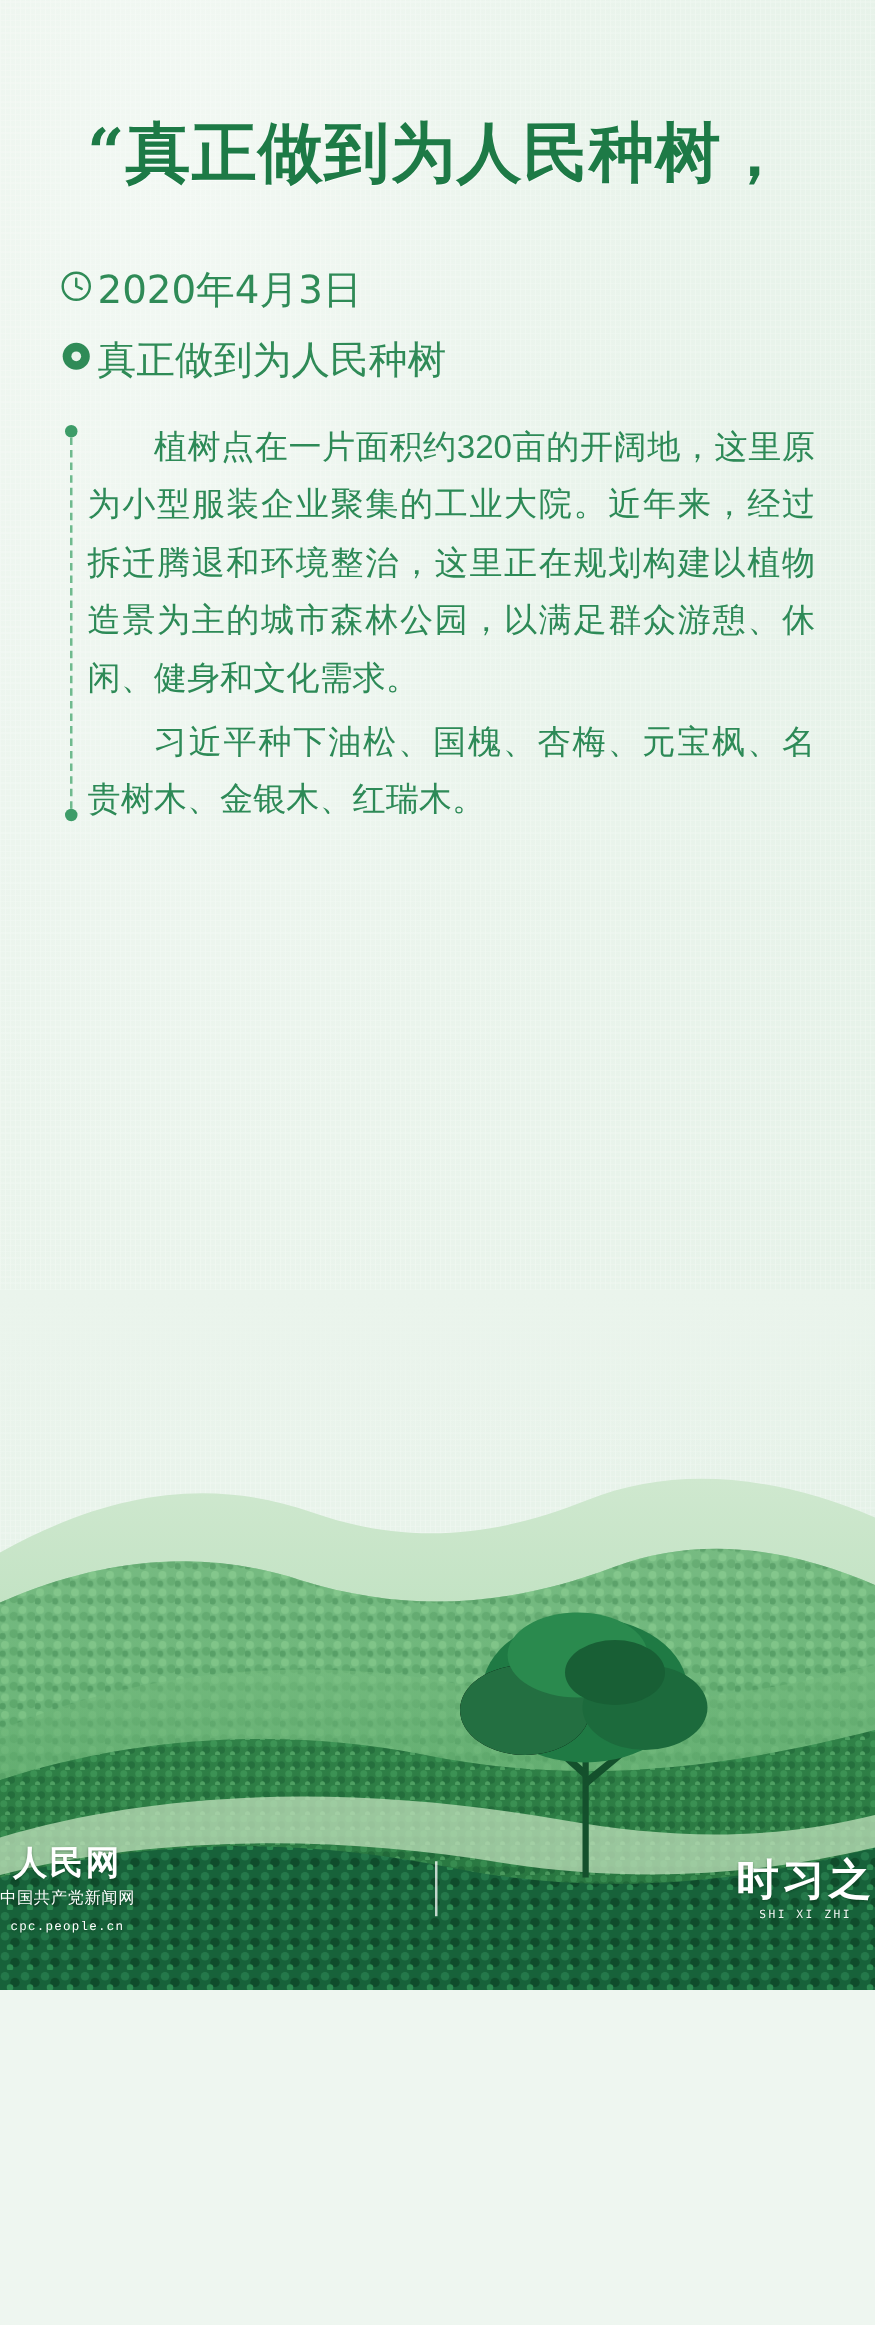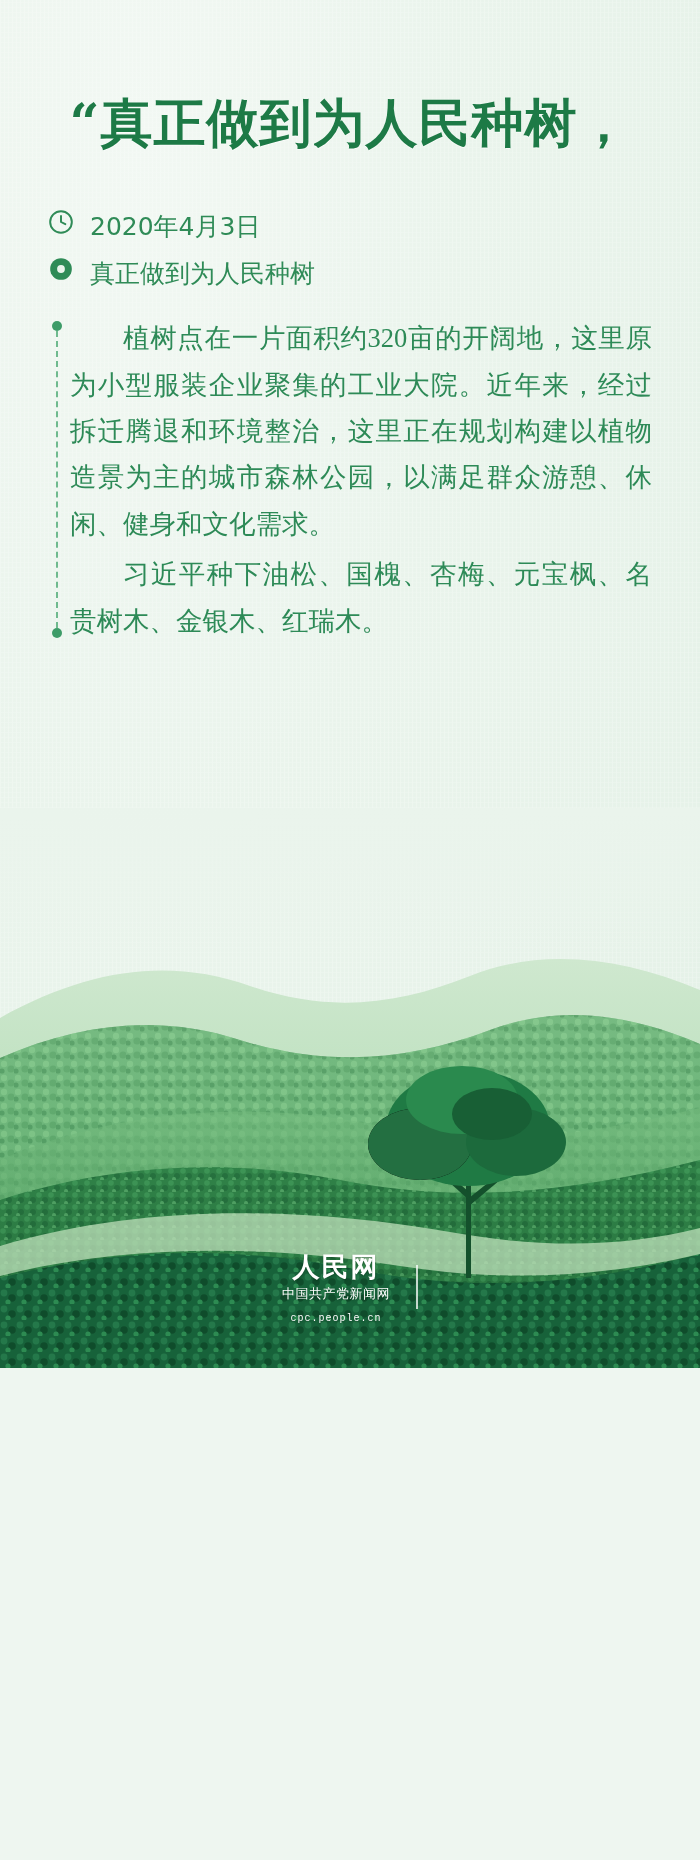--- a/index.html
+++ b/index.html
@@ -8,21 +8,21 @@
   }
   body {
     width: 700px;
     height: 1860px;
     font-family: "Liberation Sans", sans-serif;
     background: #eef6f0;
   }
   .poster {
     position: relative;
     width: 700px;
-    height: 1368px;
+    height: 1592px;
     overflow: hidden;
     background:
       radial-gradient(ellipse at 20% 10%, #f2f8f3 0%, #eaf4ec 40%, #e4f1e7 100%);
   }
   
   .poster:before {
     content: "";
     position: absolute;
     inset: 0;
     background-image:
@@ -54,22 +54,22 @@
   .title .l2 { display: block; }
 
   
   .meta {
     margin-top: 48px;
     color: #2a8a55;
   }
   .meta-row {
     display: flex;
     align-items: center;
-    gap: 16px;
-    font-size: 25px;
+    gap: 4px;
+    font-size: 31px;
     line-height: 1.55;
     color: #2f8b57;
     font-family: "DejaVu Sans", sans-serif;
   }
   .meta-row + .meta-row { margin-top: 8px; }
   .mi { flex: 0 0 auto; display: block; }
 
   
   .intro-wrap {
     position: relative;
@@ -100,21 +100,21 @@
   }
   .rail .dot-top { top: 0; }
   .rail .dot-bot { bottom: 0; }
 
   .intro p {
     margin: 0;
     color: #2d8a57;
     font-size: 26.5px;
     line-height: 1.75;
     text-indent: 2em;
-    font-family: Liberation Serif, serif;
+    font-family: Liberation Sans, sans-serif;
     text-align: justify;
   }
   .intro p + p { margin-top: 4px; }
 
   
   .main-quote {
     margin-top: 62px;
     color: #1f7e4b;
     font-family: "DejaVu Serif", "Liberation Serif", serif;
     font-size: 40px;
@@ -139,21 +139,21 @@
 
   
   .footer {
     position: absolute;
     left: 0;
     right: 0;
     bottom: 44px;
     z-index: 5;
     display: flex;
     align-items: center;
-    justify-content: center;
+    justify-content: space-between;
     gap: 26px;
   }
   .logo-people {
     display: flex;
     flex-direction: column;
     align-items: center;
     color: #ffffff;
     text-shadow: 0 1px 2px rgba(0,40,15,.45);
   }
   .logo-people .lp-main {
@@ -322,15 +322,19 @@
 
   </div>
 
   <div class="footer">
     <div class="logo-people">
       <span class="lp-main">人民网</span>
       <span class="lp-sub">中国共产党新闻网</span>
       <span class="lp-url">cpc.people.cn</span>
     </div>
     <div class="divider-v"></div>
+    <div class="logo-shixi">
+      <span class="ls-main">时习之</span>
+      <span class="ls-sub">SHI XI ZHI</span>
+    </div>
   </div>
 
 </div>
 
 </body></html>

